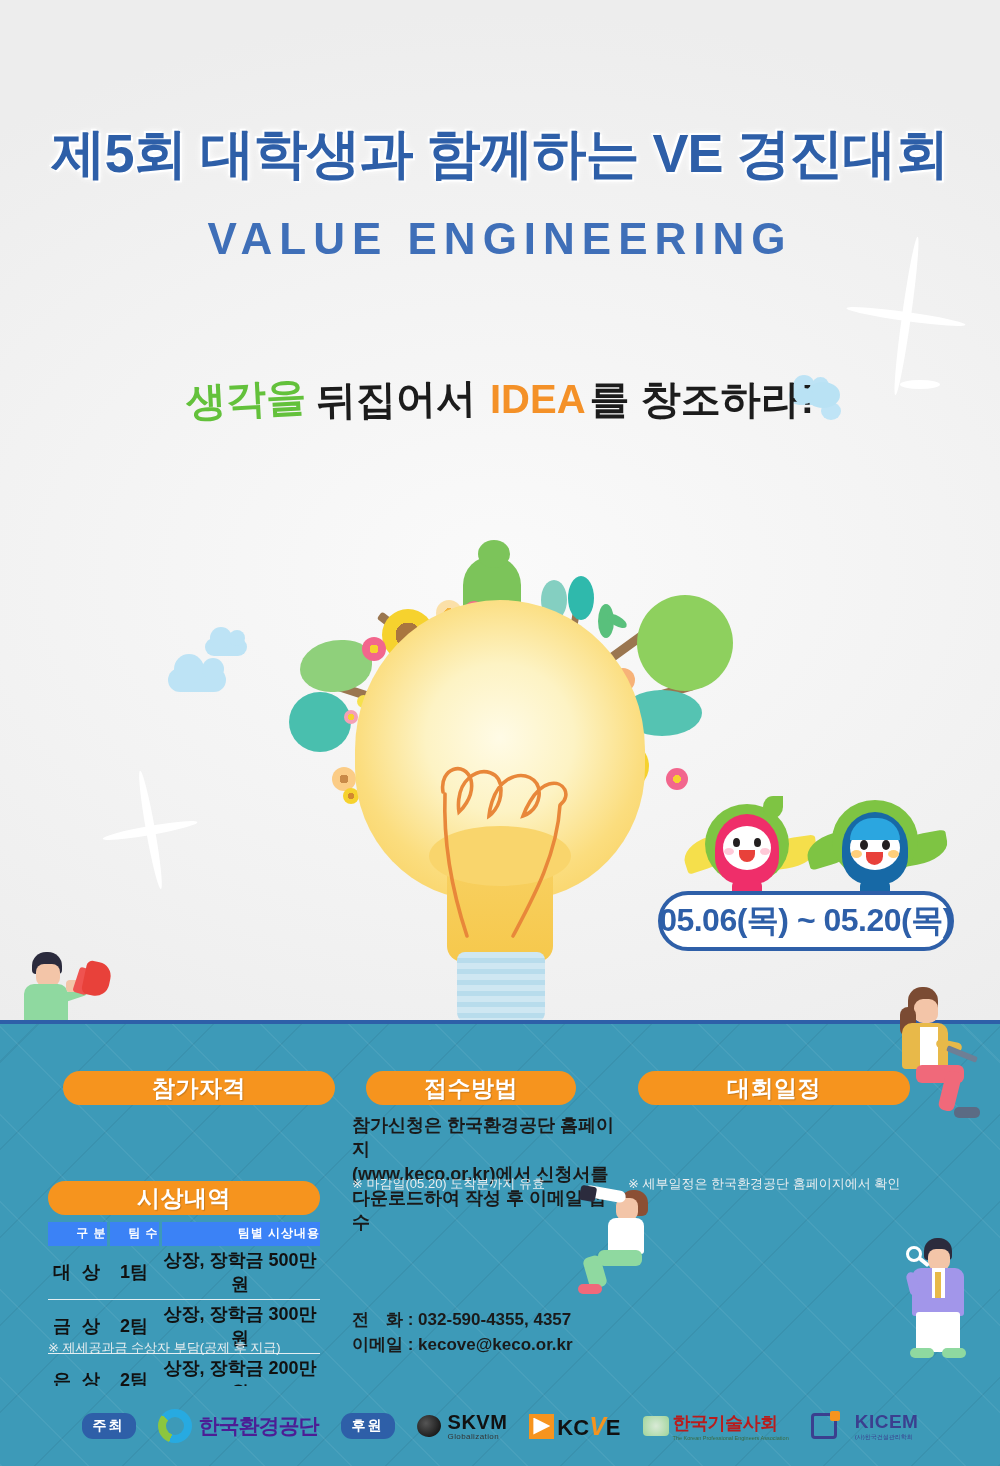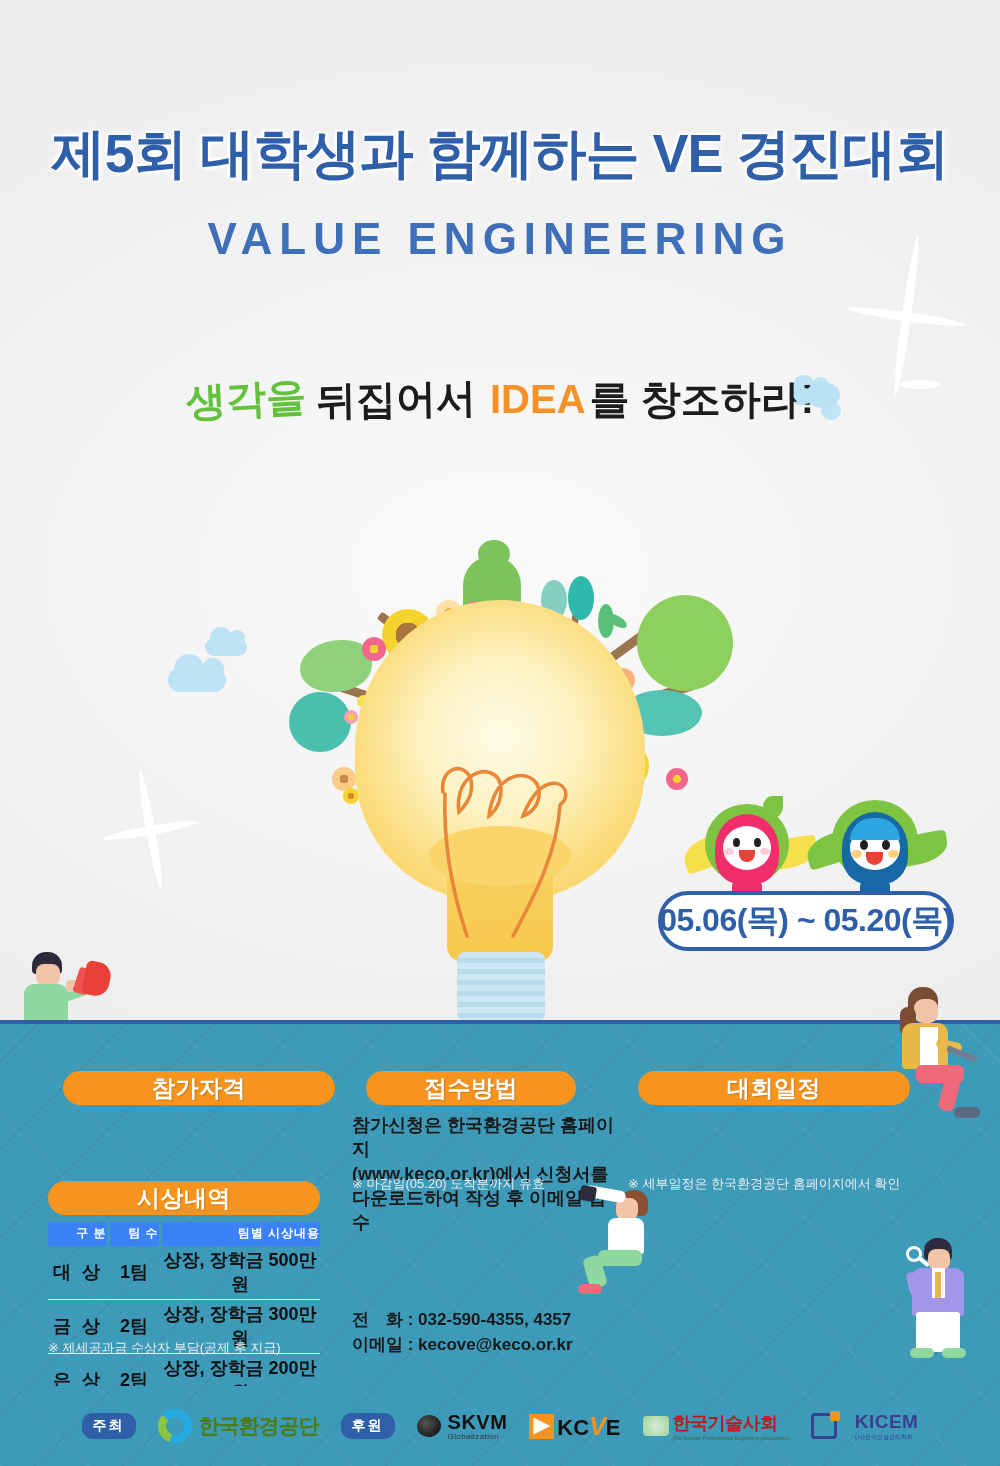--- a/index.html
+++ b/index.html
@@ -198,21 +198,21 @@
   .logo-item { display: flex; align-items: center; gap: 7px; }
   .keco-ring {
     width: 34px; height: 34px; border-radius: 50%;
     background: conic-gradient(from 200deg, #8cc63f 0deg 110deg, #27aae1 110deg 360deg);
     position: relative;
   }
   .keco-ring::after {
     content: ""; position: absolute; left: 8px; top: 8px; width: 18px; height: 18px;
     border-radius: 50%; background: #3d9ab8;
   }
-  .keco-name { color: #4d7c0f; font-size: 21px; font-weight: 700; letter-spacing: -1px; }
+  .keco-name { color: #4c1d95; font-size: 21px; font-weight: 700; letter-spacing: -1px; }
   .skvm-globe { width: 24px; height: 22px; border-radius: 50%;
                 background: radial-gradient(circle at 40% 35%, #555 0%, #1d1d1d 70%);
                 transform: rotate(-12deg); }
   .skvm-txt b { display: block; color: #111; font-size: 20px; font-weight: 700; line-height: 1; letter-spacing: 0.5px; }
   .skvm-txt span { display: block; color: #333; font-size: 8px; letter-spacing: 0.4px; }
   .kcve { display: flex; align-items: center; }
   .kcve-sq { width: 25px; height: 25px; background: #f6941e; position: relative; }
   .kcve-sq::after { content:""; position:absolute; left:4px; top:4px; width:17px; height:17px;
                     background:#fff; clip-path: polygon(0 0, 100% 50%, 0 100%); }
   .kcve-txt { color: #111; font-size: 22px; font-weight: 700; margin-left: 3px; }

